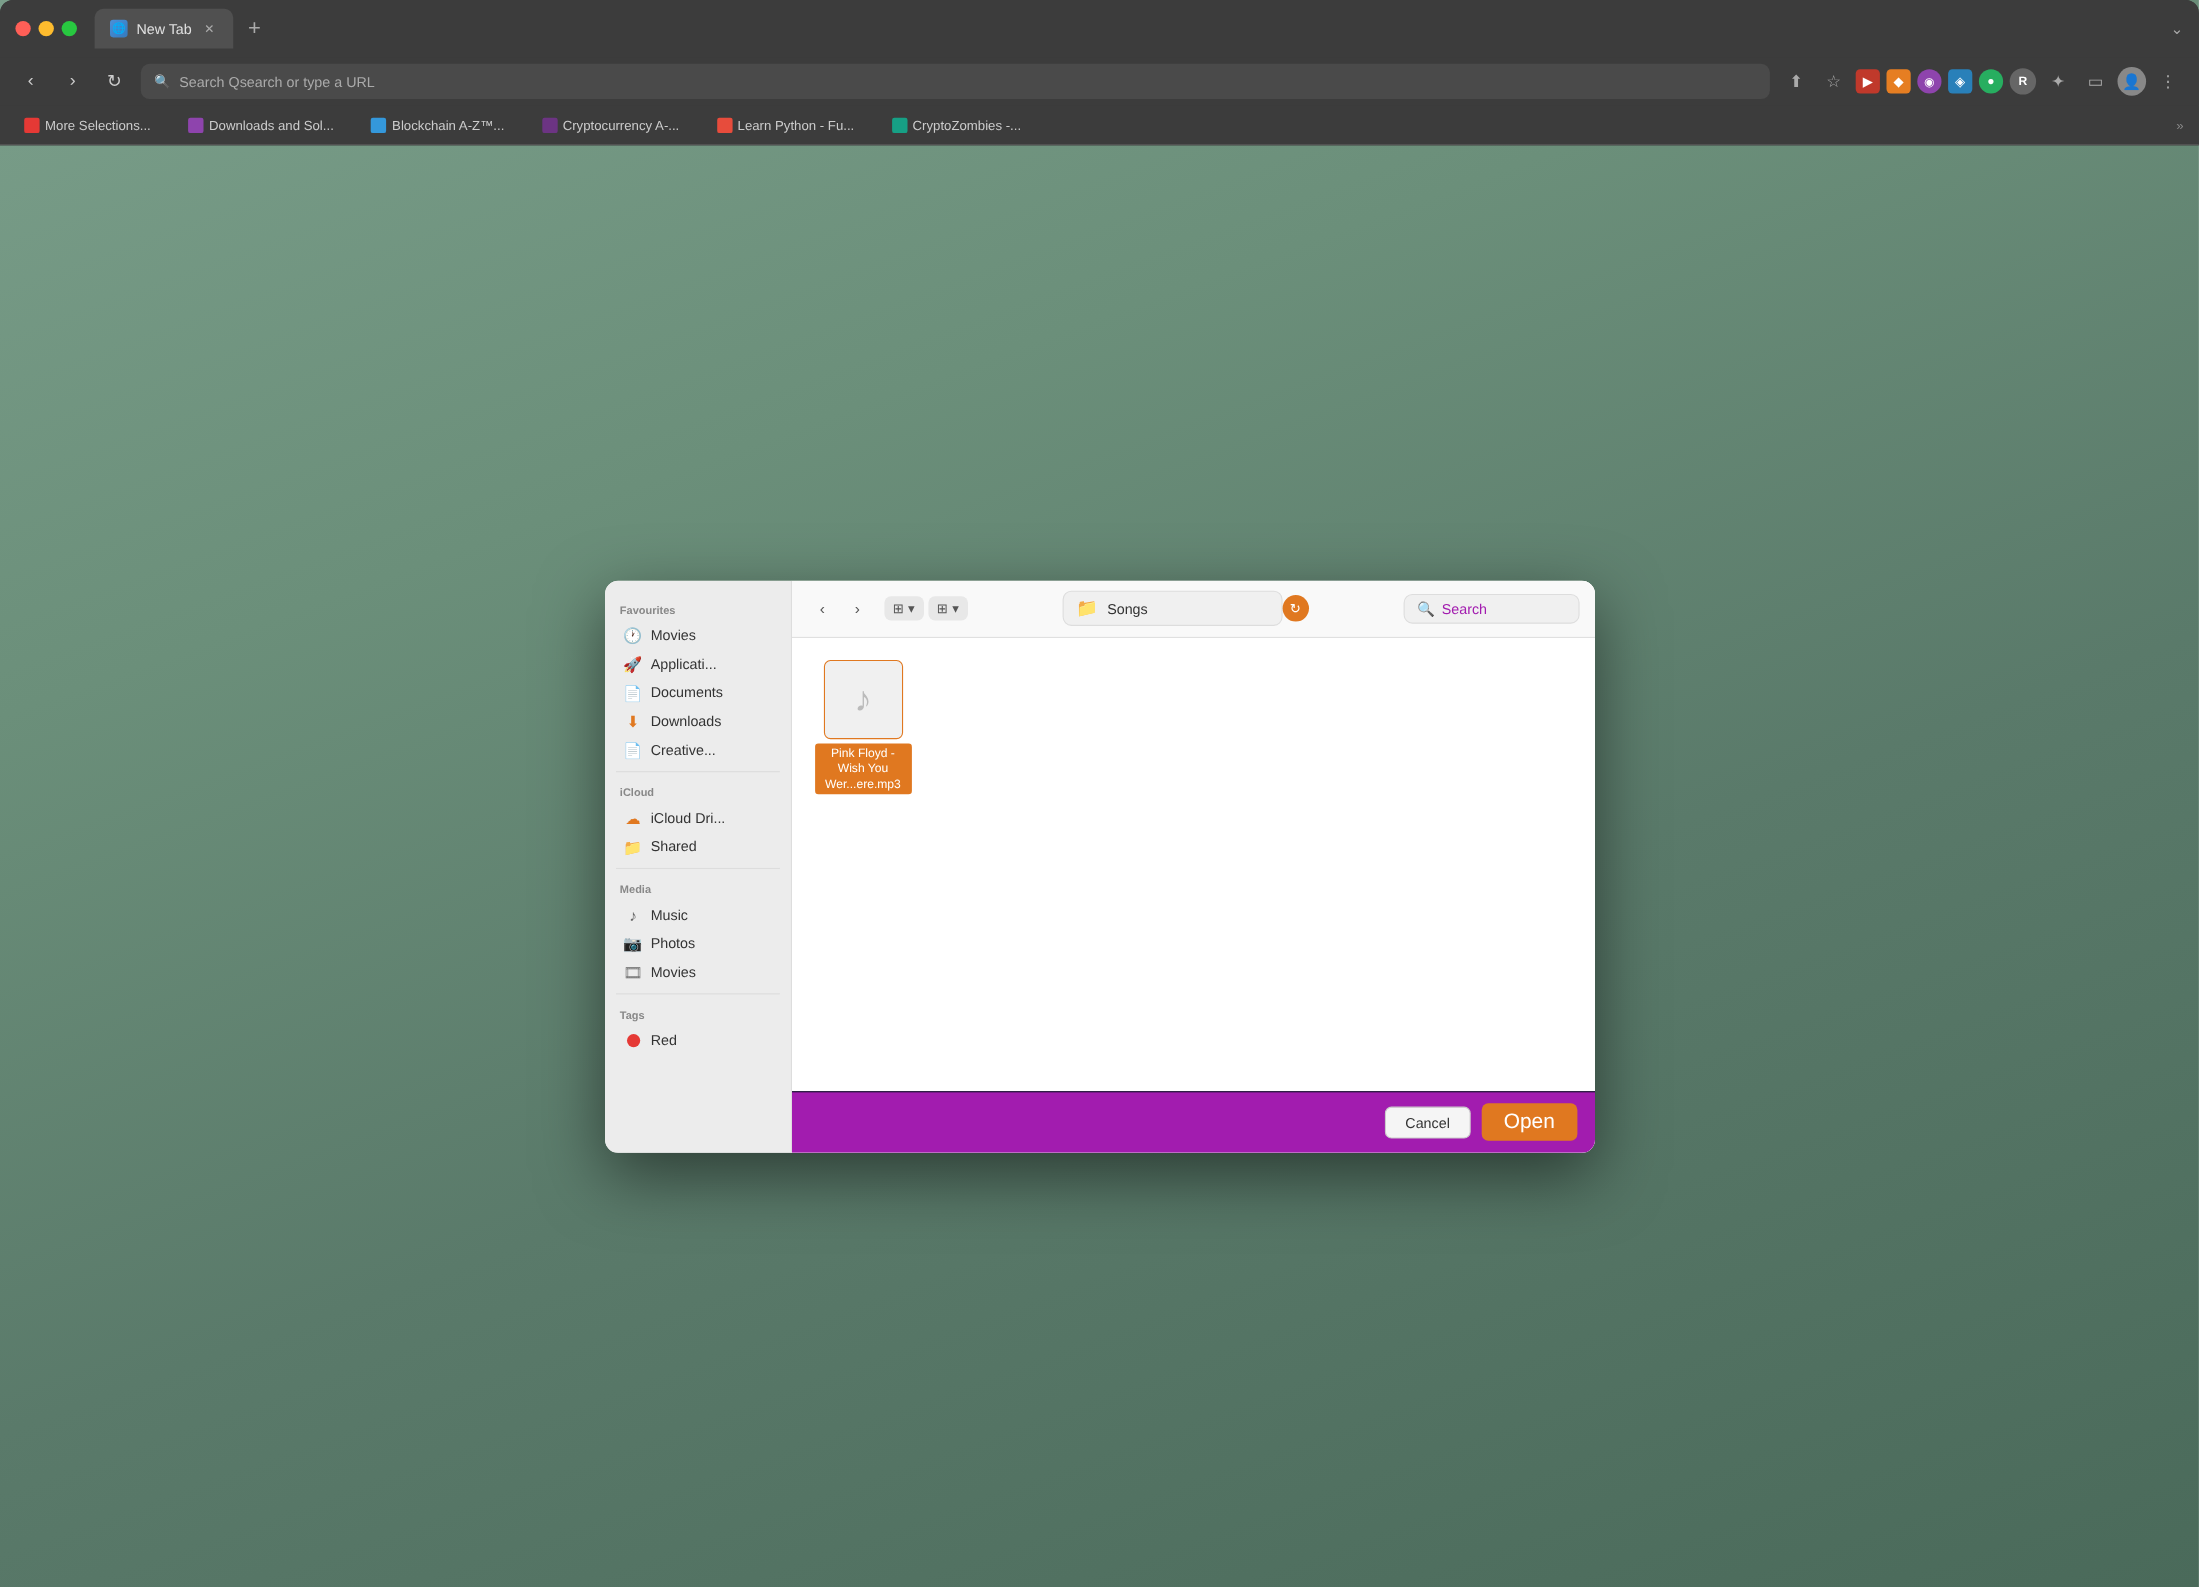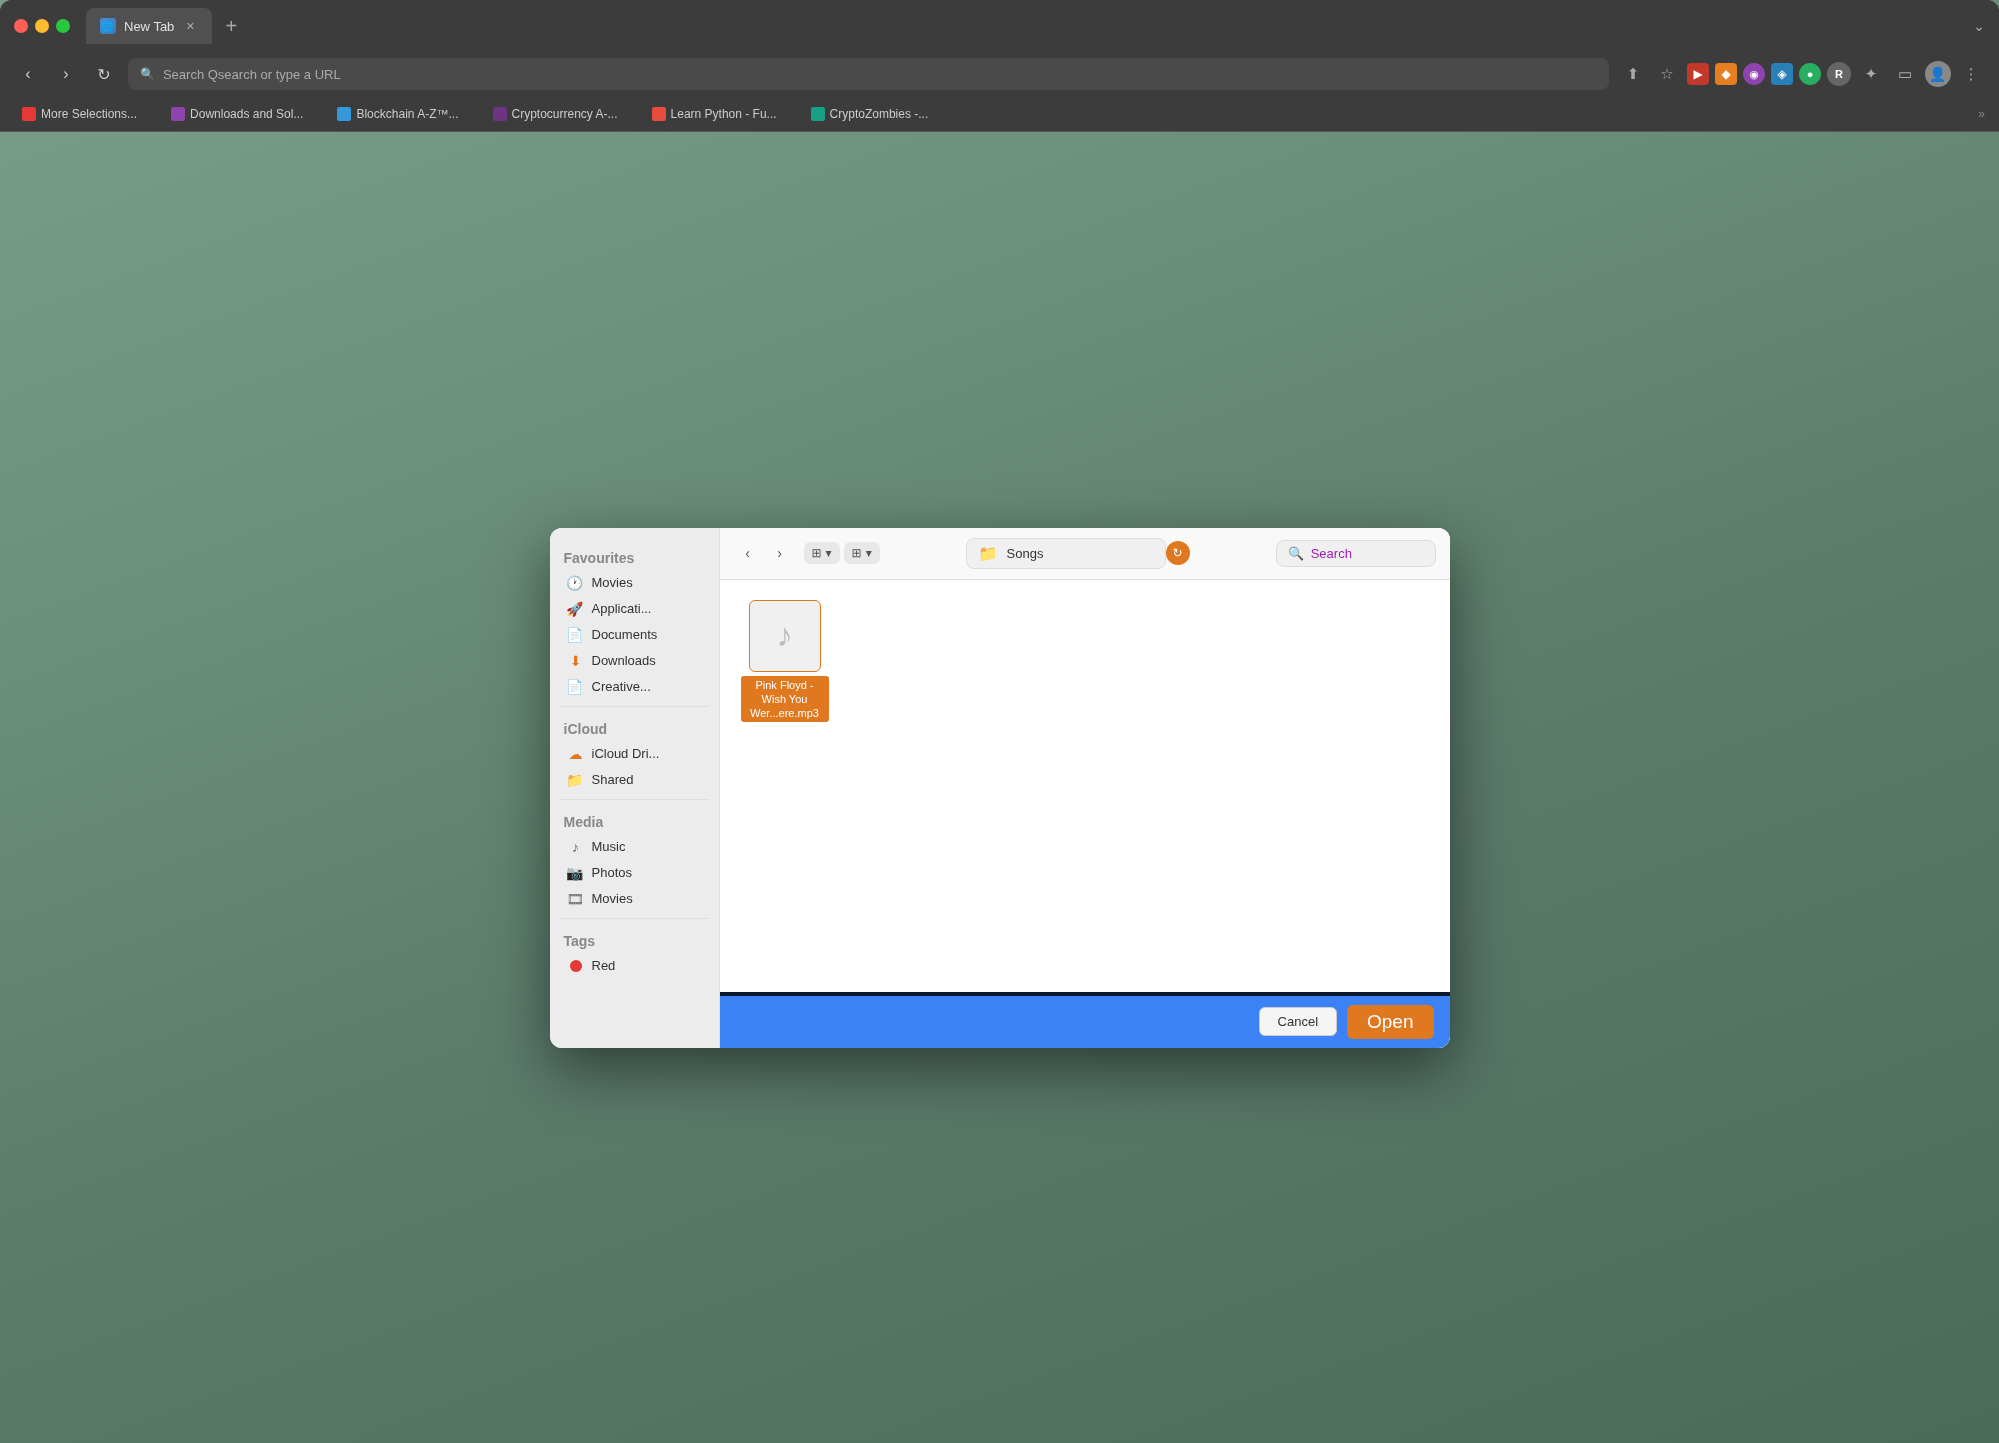--- a/index.html
+++ b/index.html
@@ -243,21 +243,21 @@
     
     .sidebar {
       width: 170px;
       background: #ececec;
       padding: 14px 0;
       overflow-y: auto;
       border-right: 1px solid #ddd;
     }
 
     .sidebar-section-label {
-      font-size: 14px;
+      font-size: 10px;
       font-weight: 600;
       color: #888;
       padding: 8px 14px 4px;
       text-transform: none;
     }
 
     .sidebar-item {
       display: flex;
       align-items: center;
       gap: 8px;
@@ -436,22 +436,22 @@
     }
 
     
     .dialog-footer {
       height: 56px;
       display: flex;
       align-items: center;
       justify-content: flex-end;
       padding: 0 16px;
       gap: 10px;
-      background: #3b82f6;
-      border-top: 4px solid #0f172a;
+      background: #a21caf;
+      border-top: 1px solid #0f172a;
     }
 
     .btn-cancel {
       padding: 6px 18px;
       border: 1px solid #ccc;
       background: #f5f5f5;
       border-radius: 6px;
       font-size: 13px;
       color: #333;
       cursor: pointer;

